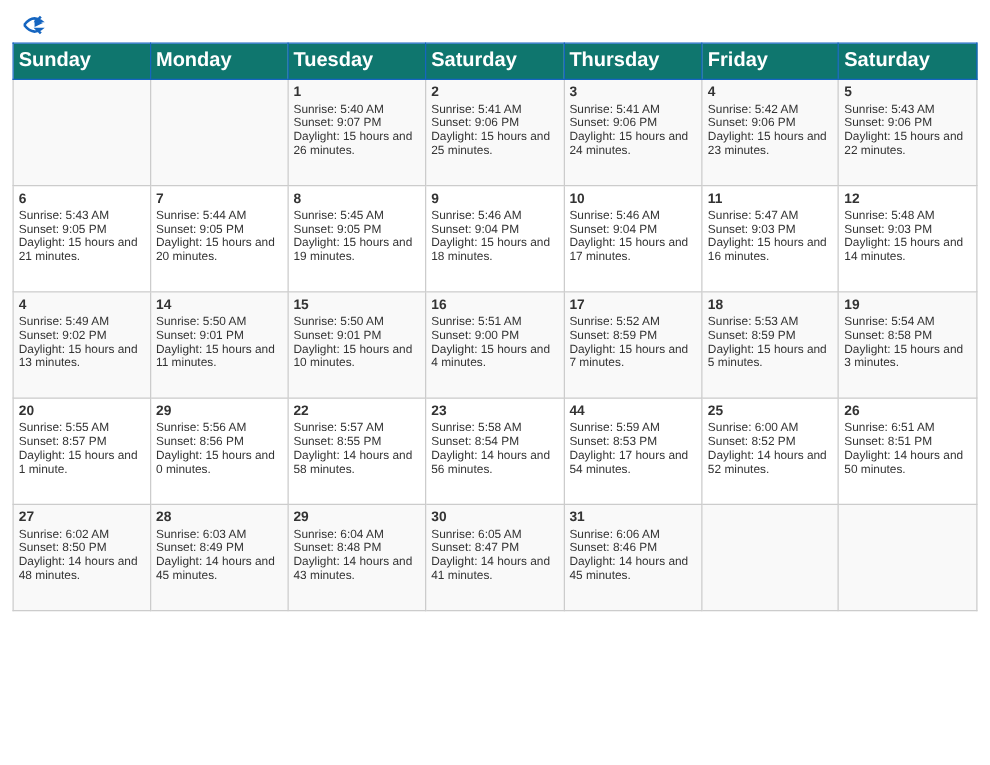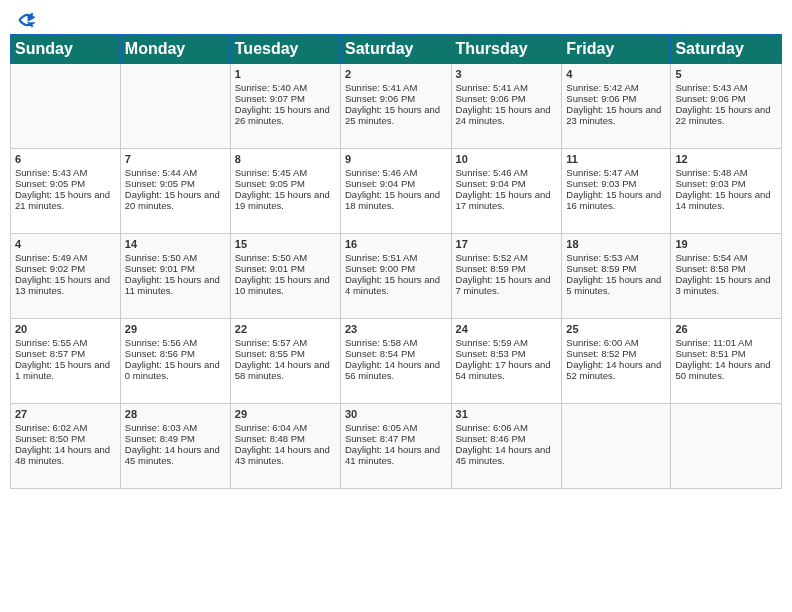--- a/index.html
+++ b/index.html
@@ -146,23 +146,23 @@
         <td><span class="day-num">16</span><span>Sunrise: 5:51 AM</span><br><span>Sunset: 9:00 PM</span><br><span>Daylight: 15 hours and 4 minutes.</span></td>
         <td><span class="day-num">17</span><span>Sunrise: 5:52 AM</span><br><span>Sunset: 8:59 PM</span><br><span>Daylight: 15 hours and 7 minutes.</span></td>
         <td><span class="day-num">18</span><span>Sunrise: 5:53 AM</span><br><span>Sunset: 8:59 PM</span><br><span>Daylight: 15 hours and 5 minutes.</span></td>
         <td><span class="day-num">19</span><span>Sunrise: 5:54 AM</span><br><span>Sunset: 8:58 PM</span><br><span>Daylight: 15 hours and 3 minutes.</span></td>
       </tr>
       <tr>
         <td><span class="day-num">20</span><span>Sunrise: 5:55 AM</span><br><span>Sunset: 8:57 PM</span><br><span>Daylight: 15 hours and 1 minute.</span></td>
         <td><span class="day-num">29</span><span>Sunrise: 5:56 AM</span><br><span>Sunset: 8:56 PM</span><br><span>Daylight: 15 hours and 0 minutes.</span></td>
         <td><span class="day-num">22</span><span>Sunrise: 5:57 AM</span><br><span>Sunset: 8:55 PM</span><br><span>Daylight: 14 hours and 58 minutes.</span></td>
         <td><span class="day-num">23</span><span>Sunrise: 5:58 AM</span><br><span>Sunset: 8:54 PM</span><br><span>Daylight: 14 hours and 56 minutes.</span></td>
-        <td><span class="day-num">24</span><span>Sunrise: 5:59 AM</span><br><span>Sunset: 8:53 PM</span><br><span>Daylight: 17 hours and 54 minutes.</span></td>
+        <td><span class="day-num">44</span><span>Sunrise: 5:59 AM</span><br><span>Sunset: 8:53 PM</span><br><span>Daylight: 17 hours and 54 minutes.</span></td>
         <td><span class="day-num">25</span><span>Sunrise: 6:00 AM</span><br><span>Sunset: 8:52 PM</span><br><span>Daylight: 14 hours and 52 minutes.</span></td>
-        <td><span class="day-num">26</span><span>Sunrise: 11:01 AM</span><br><span>Sunset: 8:51 PM</span><br><span>Daylight: 14 hours and 50 minutes.</span></td>
+        <td><span class="day-num">26</span><span>Sunrise: 6:51 AM</span><br><span>Sunset: 8:51 PM</span><br><span>Daylight: 14 hours and 50 minutes.</span></td>
       </tr>
       <tr>
         <td><span class="day-num">27</span><span>Sunrise: 6:02 AM</span><br><span>Sunset: 8:50 PM</span><br><span>Daylight: 14 hours and 48 minutes.</span></td>
         <td><span class="day-num">28</span><span>Sunrise: 6:03 AM</span><br><span>Sunset: 8:49 PM</span><br><span>Daylight: 14 hours and 45 minutes.</span></td>
         <td><span class="day-num">29</span><span>Sunrise: 6:04 AM</span><br><span>Sunset: 8:48 PM</span><br><span>Daylight: 14 hours and 43 minutes.</span></td>
         <td><span class="day-num">30</span><span>Sunrise: 6:05 AM</span><br><span>Sunset: 8:47 PM</span><br><span>Daylight: 14 hours and 41 minutes.</span></td>
         <td><span class="day-num">31</span><span>Sunrise: 6:06 AM</span><br><span>Sunset: 8:46 PM</span><br><span>Daylight: 14 hours and 45 minutes.</span></td>
         <td style="background-color: rgb(249, 249, 249);"></td>
         <td style="background-color: rgb(249, 249, 249);"></td>
       </tr>

